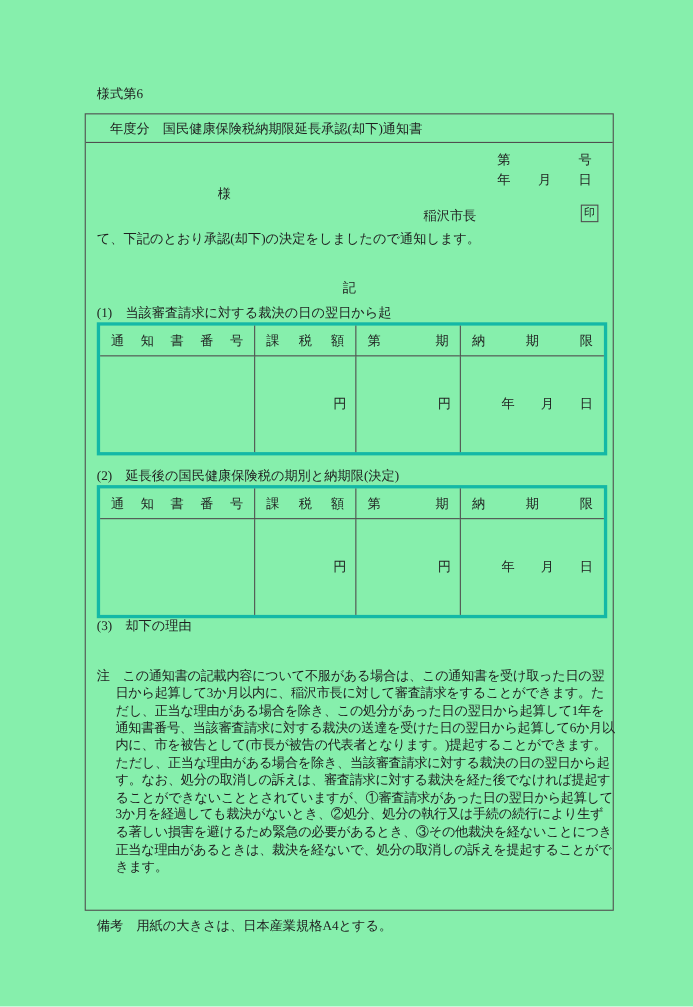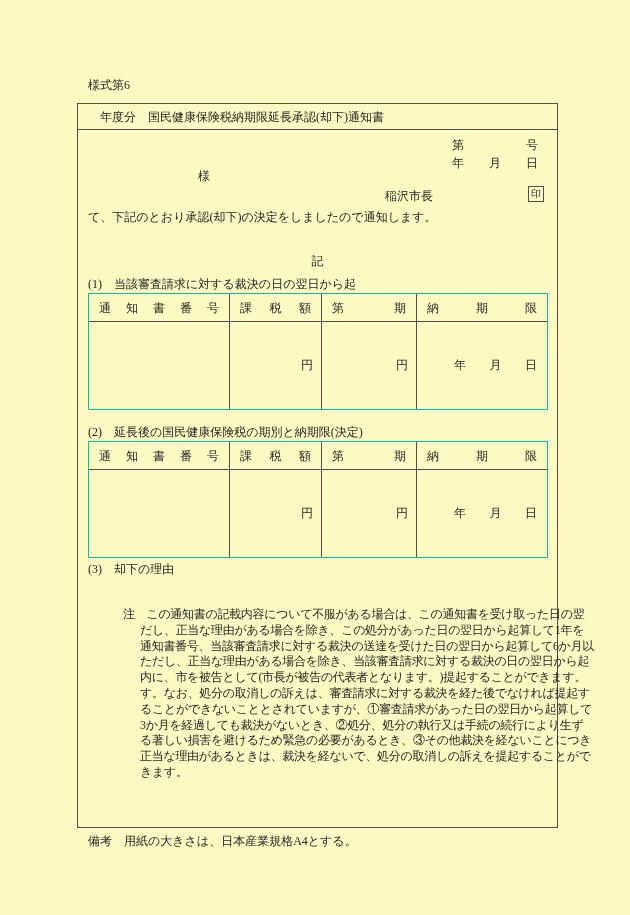--- a/index.html
+++ b/index.html
@@ -1,17 +1,17 @@
 <!DOCTYPE html>
 <html><head>
 <meta charset="utf-8">
 <style>
   html,body { margin:0; padding:0; background:#ffffff; }
   .page {
-    position:relative; width:630px; height:915px; background:#fef9c3;
+    position:relative; width:630px; height:915px; background:#86efac;
     font-family:"Liberation Serif","DejaVu Serif",serif;
     color:#1f1f1f; font-size:12px; overflow:hidden;
   }
   .page * { box-sizing:border-box; }
   .abs { position:absolute; }
 
   .form-label { left:88px; top:77px; }
 
   .outer-box {
     left:77px; top:103px; width:481px; height:725px;
@@ -41,37 +41,37 @@
   .section { position:absolute; left:10px; }
   .sec-1 { top:172px; }
   .sec-2 { top:320px; }
   .sec-3 { top:457px; }
   .section .sec-t { margin-left:12px; }
 
   .tbl {
     position:absolute; left:10px;
     display:grid; grid-template-columns:140px 92px 95px 131px;
     grid-template-rows:28px 87px;
-    border:1px solid #14b8a6; background:transparent;
+    border:3px solid #14b8a6; background:transparent;
   }
   .tbl-1 { top:189px; }
   .tbl-2 { top:337px; }
   .cell { border-color:#4f4f4f; }
   .cell.cl { border-left:1px solid #4f4f4f; }
   .hdr {
     border-bottom:1px solid #4f4f4f; padding:6px 10px 0 10px;
     text-align:justify; text-align-last:justify; line-height:16px;
   }
   .hdr.split { display:flex; justify-content:space-between; text-align:left; text-align-last:auto; }
   .bdy.yen { display:flex; align-items:center; justify-content:flex-end; padding-right:8px; }
   .bdy.ymd { display:flex; align-items:center; justify-content:space-between; padding:0 10px 0 37px; }
 
   .note { position:absolute; left:10px; top:503px; width:452px;
           line-height:15.8px; letter-spacing:-0.3px; }
-  .note .nl { padding-left:17px; white-space:nowrap;margin-left:35px; }
+  .note .nl { padding-left:17px; white-space:nowrap; }
   .note .nl:first-child { padding-left:0; }
 
   .remark { left:88px; top:833px; }
 </style>
 </head>
 <body>
 
 <div class="page">
 
   <div class="abs form-label">様式第6</div>
@@ -156,24 +156,25 @@
         <span>日</span>
       </div>
     </div>
 
     <div class="section sec-3">
       <span>(3)</span><span class="sec-t">却下の理由</span>
     </div>
 
     <div class="note">
       <div class="nl">注　この通知書の記載内容について不服がある場合は、この通知書を受け取った日の翌</div>
+      <div class="nl">日から起算して3か月以内に、稲沢市長に対して審査請求をすることができます。た</div>
       <div class="nl">だし、正当な理由がある場合を除き、この処分があった日の翌日から起算して1年を</div>
       <div class="nl">通知書番号、当該審査請求に対する裁決の送達を受けた日の翌日から起算して6か月以</div>
+      <div class="nl">内に、市を被告として(市長が被告の代表者となります。)提起することができます。</div>
       <div class="nl">ただし、正当な理由がある場合を除き、当該審査請求に対する裁決の日の翌日から起</div>
-      <div class="nl">内に、市を被告として(市長が被告の代表者となります。)提起することができます。</div>
       <div class="nl">す。なお、処分の取消しの訴えは、審査請求に対する裁決を経た後でなければ提起す</div>
       <div class="nl">ることができないこととされていますが、①審査請求があった日の翌日から起算して</div>
       <div class="nl">3か月を経過しても裁決がないとき、②処分、処分の執行又は手続の続行により生ず</div>
       <div class="nl">る著しい損害を避けるため緊急の必要があるとき、③その他裁決を経ないことにつき</div>
       <div class="nl">正当な理由があるときは、裁決を経ないで、処分の取消しの訴えを提起することがで</div>
       <div class="nl">きます。</div>
     </div>
 
   </div>
 

